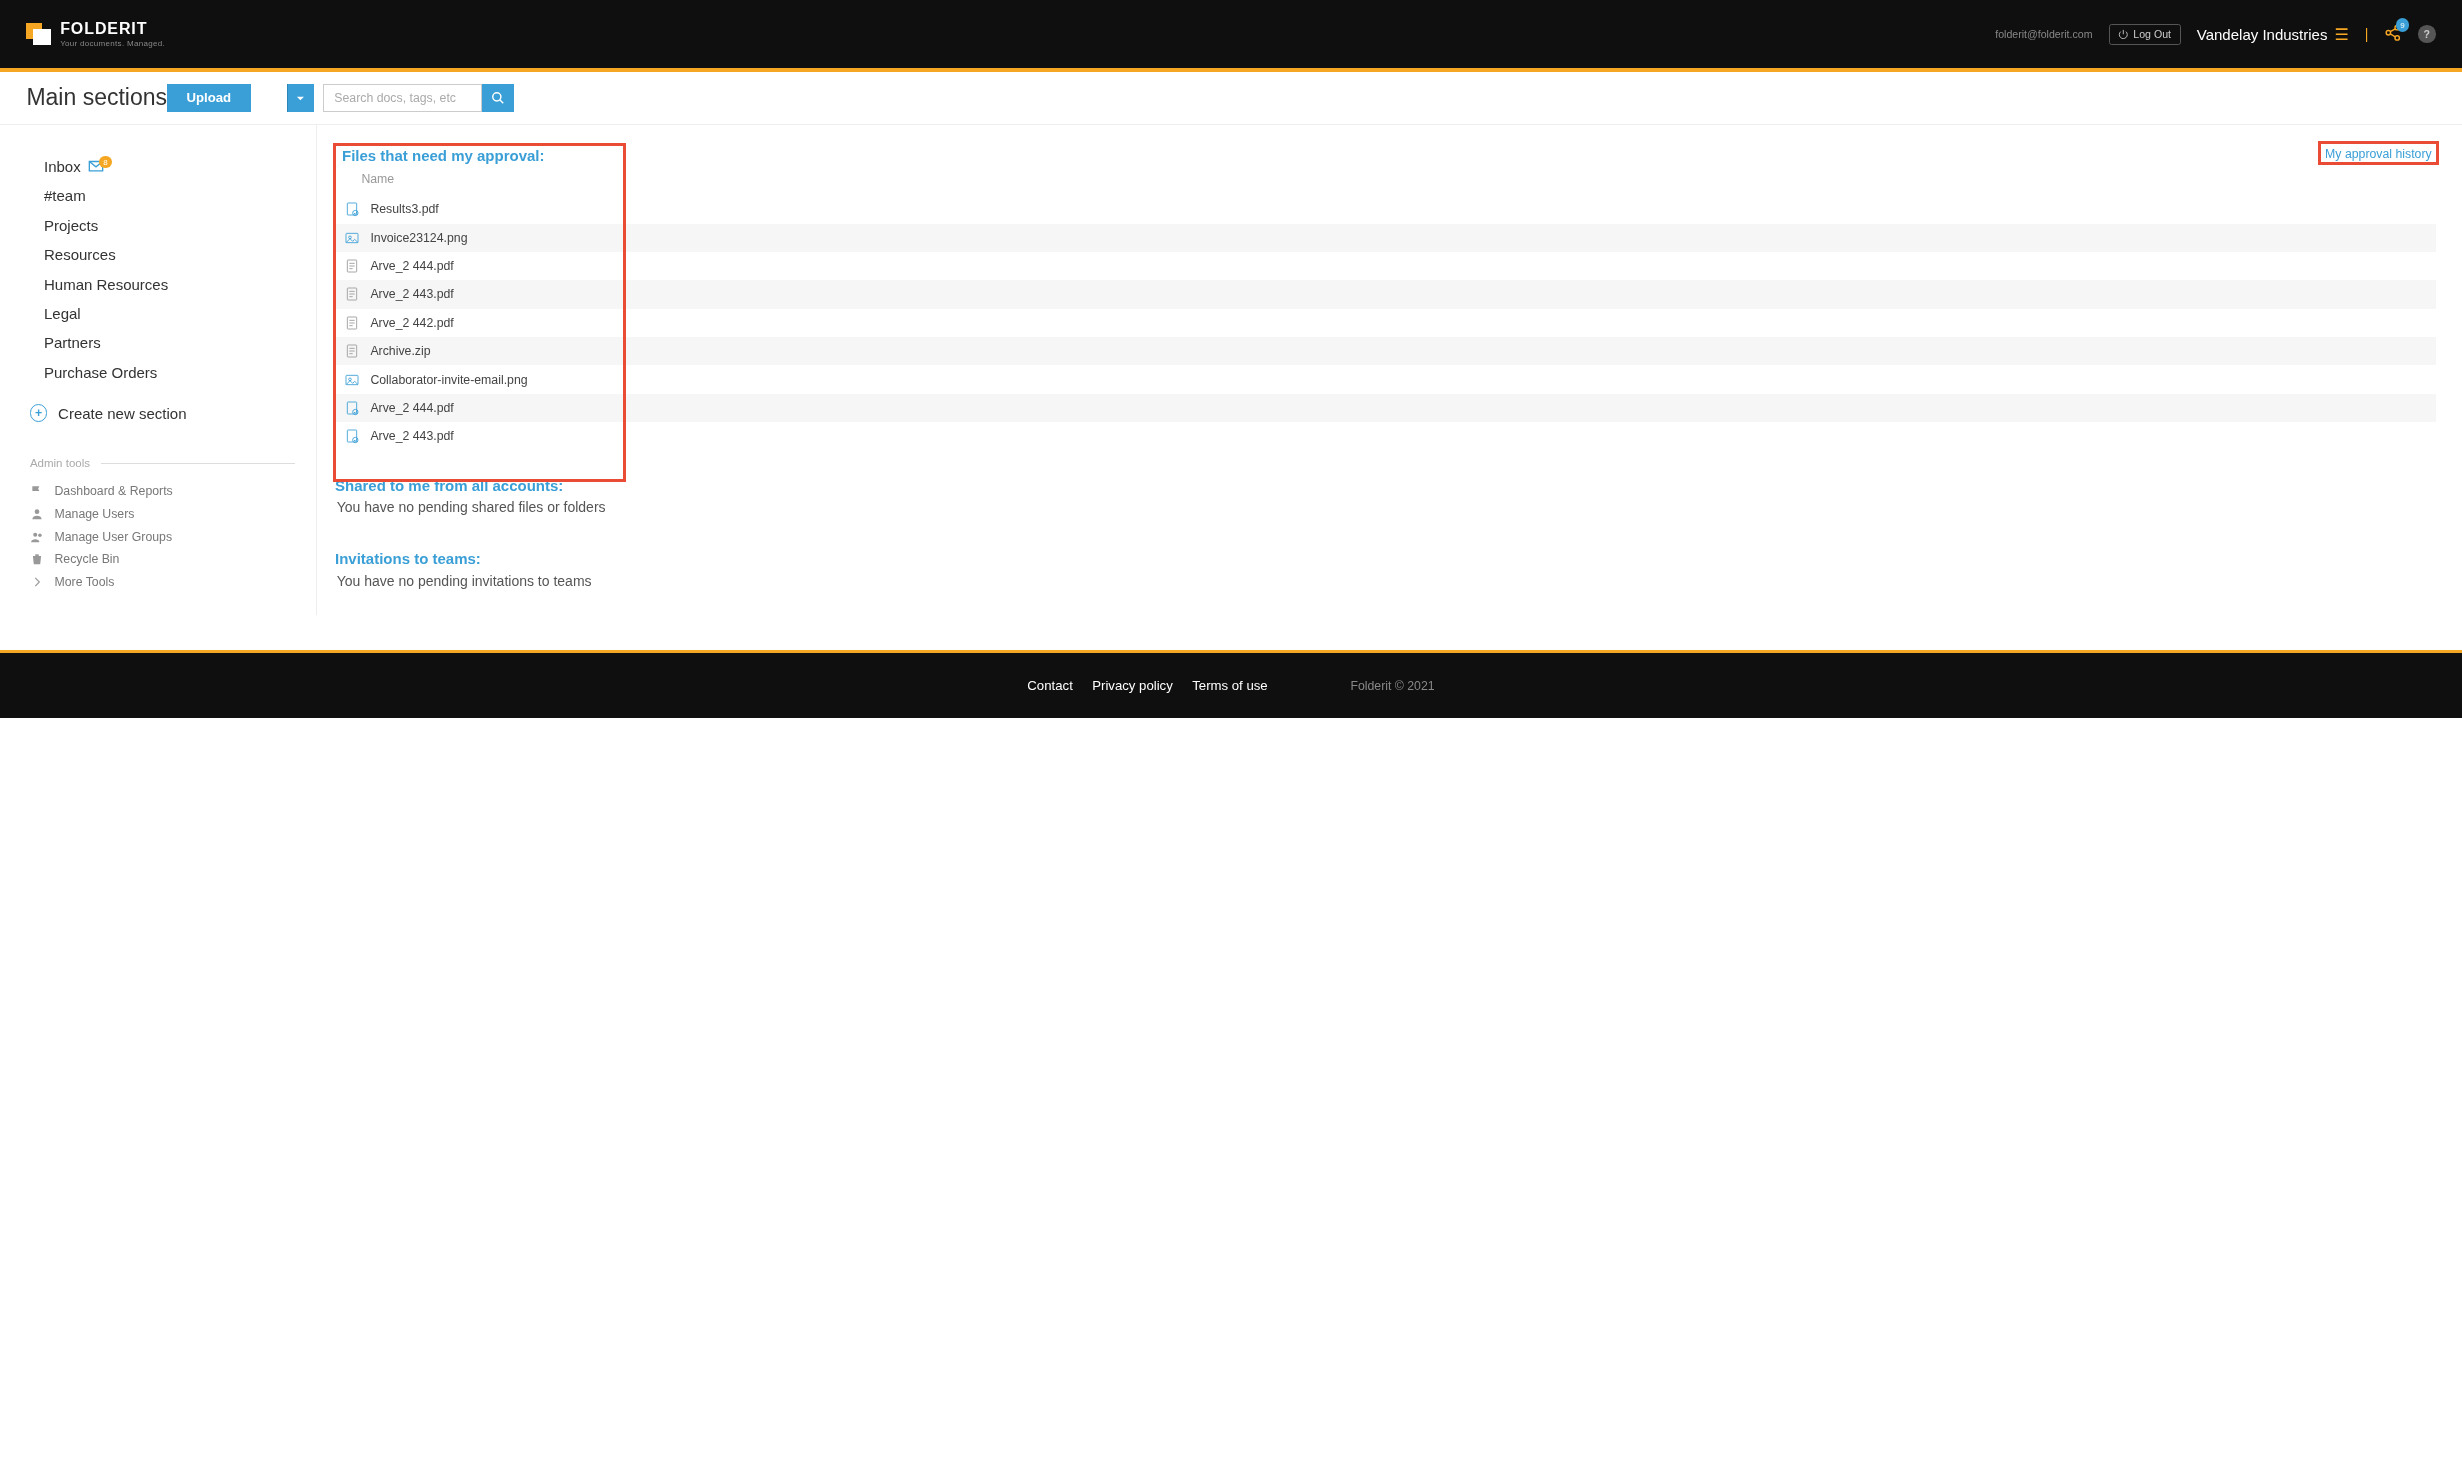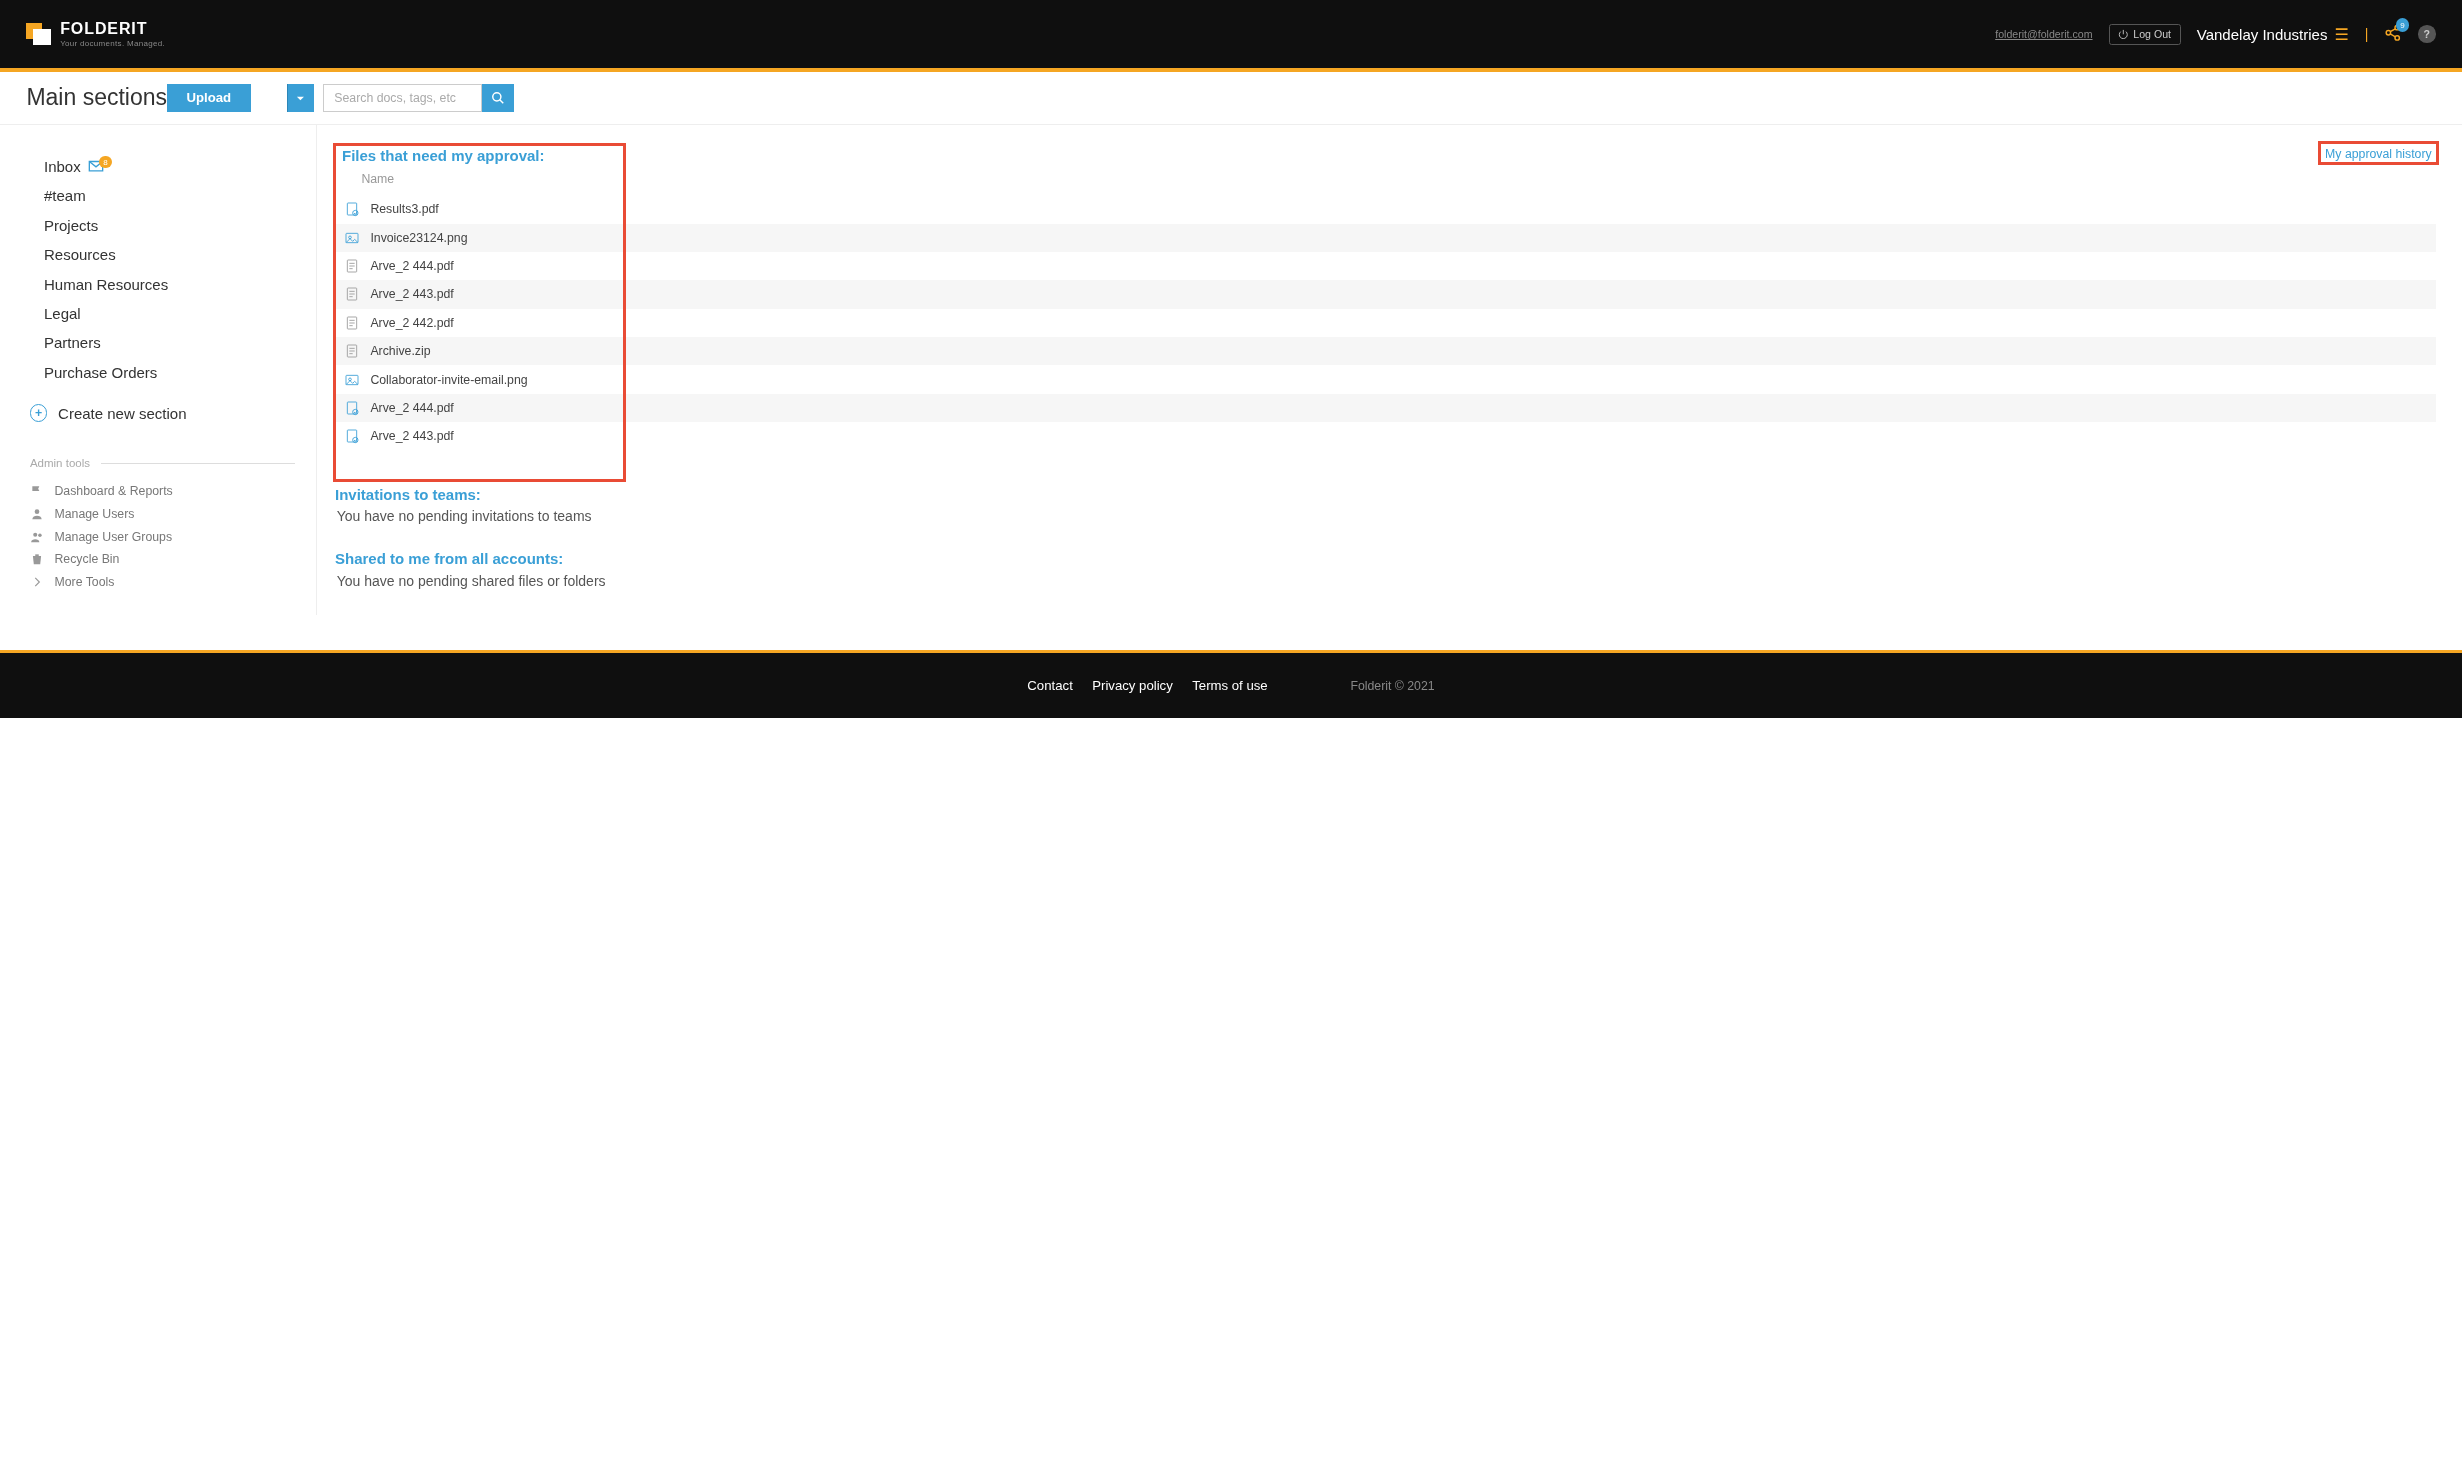--- a/index.html
+++ b/index.html
@@ -10,21 +10,21 @@
   .topbar { background:#0f0f0f; height:68px; display:flex; align-items:center; padding:0 26.4px; justify-content:space-between; }
   .logo-area { display:flex; align-items:center; gap:8.8px; }
   .logo-icon { width:25px; height:21px; position:relative; }
   .logo-icon .back { position:absolute; top:0; left:0; width:16px; height:16px; background:#f5a623; }
   .logo-icon .front { position:absolute; top:5.3px; left:7px; width:17.6px; height:16px; background:#fff; }
   .logo-text { display:flex; flex-direction:column; }
   .logo-text .brand { color:#fff; font-weight:600; font-size:16px; letter-spacing:0.9px; }
   .logo-text .tag { color:#888; font-size:8px; letter-spacing:0.3px; margin-top:0.9px; }
 
   .top-right { display:flex; align-items:center; gap:16px; }
-  .email { color:#888; font-size:10.6px;text-decoration:underline; }
+  .email { color:#888; font-size:10.6px; }
   .logout-btn { border:0.9px solid #555; background:transparent; color:#ccc; font-size:10.6px; padding:3.5px 8.8px; border-radius:2.6px; display:flex; align-items:center; gap:4.4px; cursor:pointer;justify-content:center; }
   .company { color:#fff; font-size:15px; display:flex; align-items:center; gap:7px; cursor:pointer; }
   .hamburger { color:#f5a623; font-size:16px; }
   .divider { color:#f5a623; }
   .share-icon-wrap { position:relative; color:#f5a623; cursor:pointer; }
   .share-icon-wrap .badge { position:absolute; top:-5.3px; right:-7px; background:#3a9fd6; color:#fff; border-radius:50%; width:13.2px; height:13.2px; font-size:8px; display:flex; align-items:center; justify-content:center; }
   .help-icon { width:17.6px; height:17.6px; border-radius:50%; background:#555; color:#ccc; display:flex; align-items:center; justify-content:center; font-size:10.6px; font-weight:bold; cursor:pointer; }
 
   .yellow-line { height:3.5px; background:#f5a623; }
 
@@ -349,28 +349,28 @@
                 <rect x="5" y="3" width="14" height="18" rx="1"></rect>
                 <circle cx="17" cy="18" r="4"></circle>
                 <path d="M15 18l2 2 3-4"></path>
               </svg>
             </span>
             <span>Arve_2 443.pdf</span>
           </div>
         </div>
     </div>
 
+    <div class="section-block">
+      <div class="section-title">Shared to me from all accounts:</div>
+      <div class="plain-text">You have no pending shared files or folders</div>
+    </div>
+
     <div class="section-block" style="margin-top:35px;">
       <div class="section-title">Invitations to teams:</div>
       <div class="plain-text">You have no pending invitations to teams</div>
-    </div>
-
-    <div class="section-block">
-      <div class="section-title">Shared to me from all accounts:</div>
-      <div class="plain-text">You have no pending shared files or folders</div>
     </div>
   </div>
 </div>
 
 <div class="footer-yellow"></div>
 <div class="footer">
   <span class="links" id="footer-links">
       <a href="#" style="color: rgb(255, 255, 255);">Contact</a>
       <a href="#" style="color: rgb(255, 255, 255);">Privacy policy</a>
       <a href="#" style="color: rgb(255, 255, 255);">Terms of use</a>

